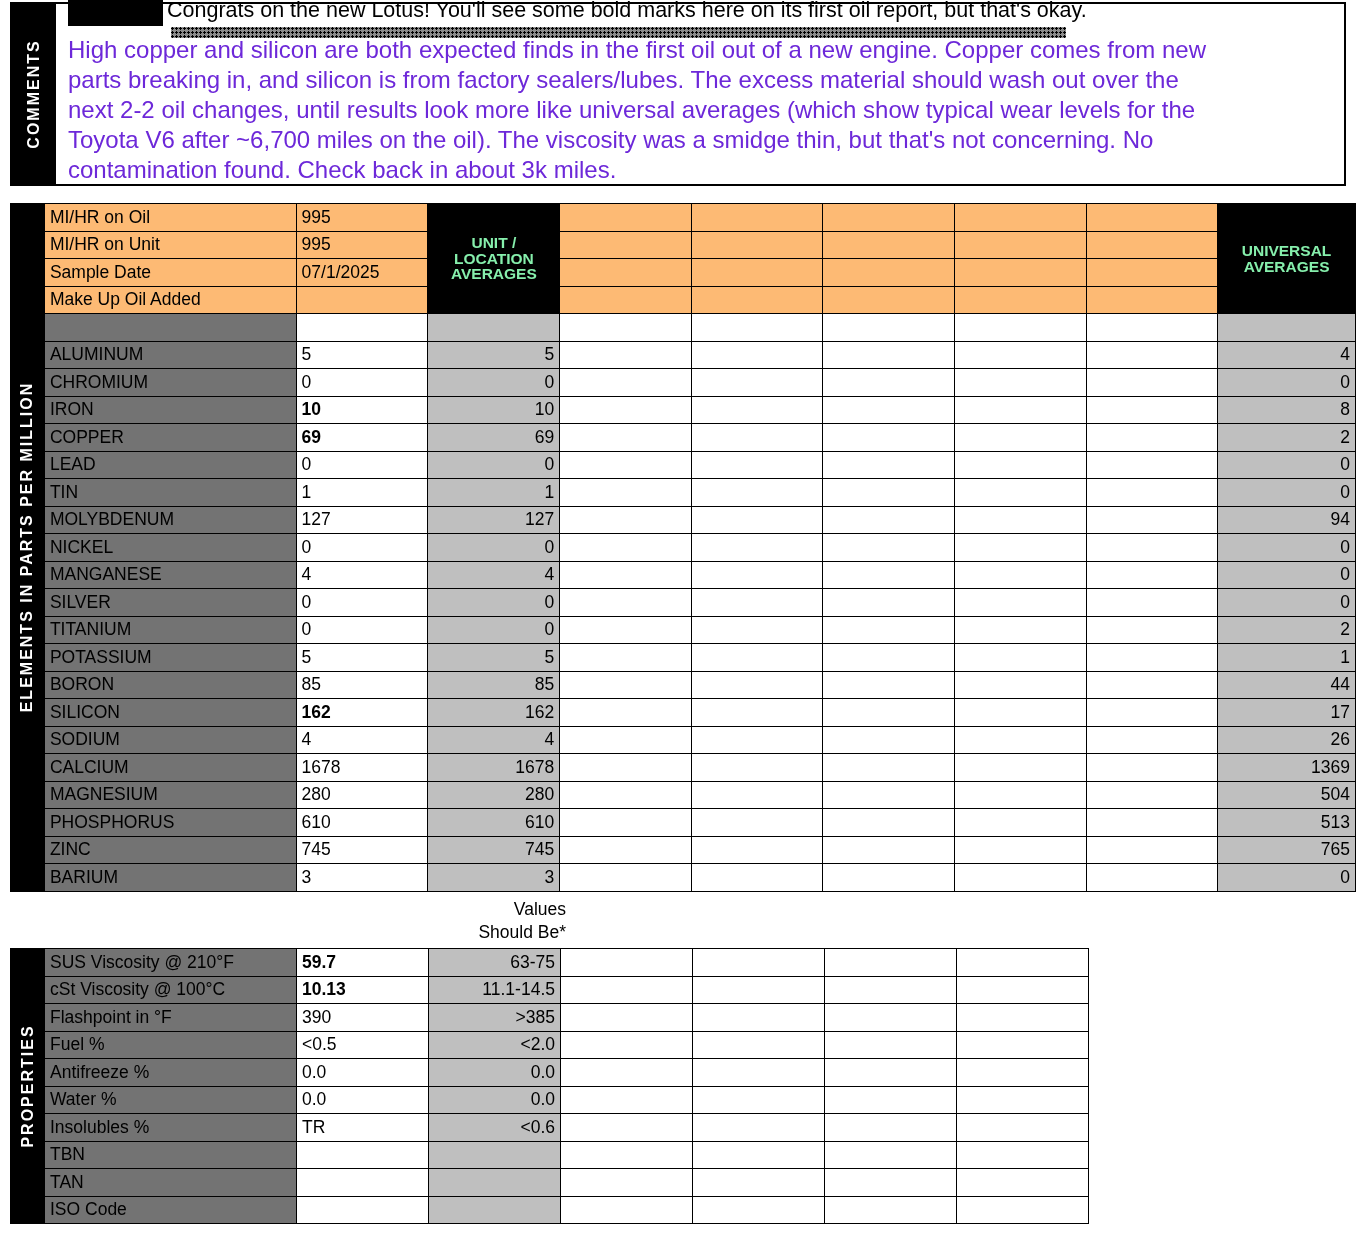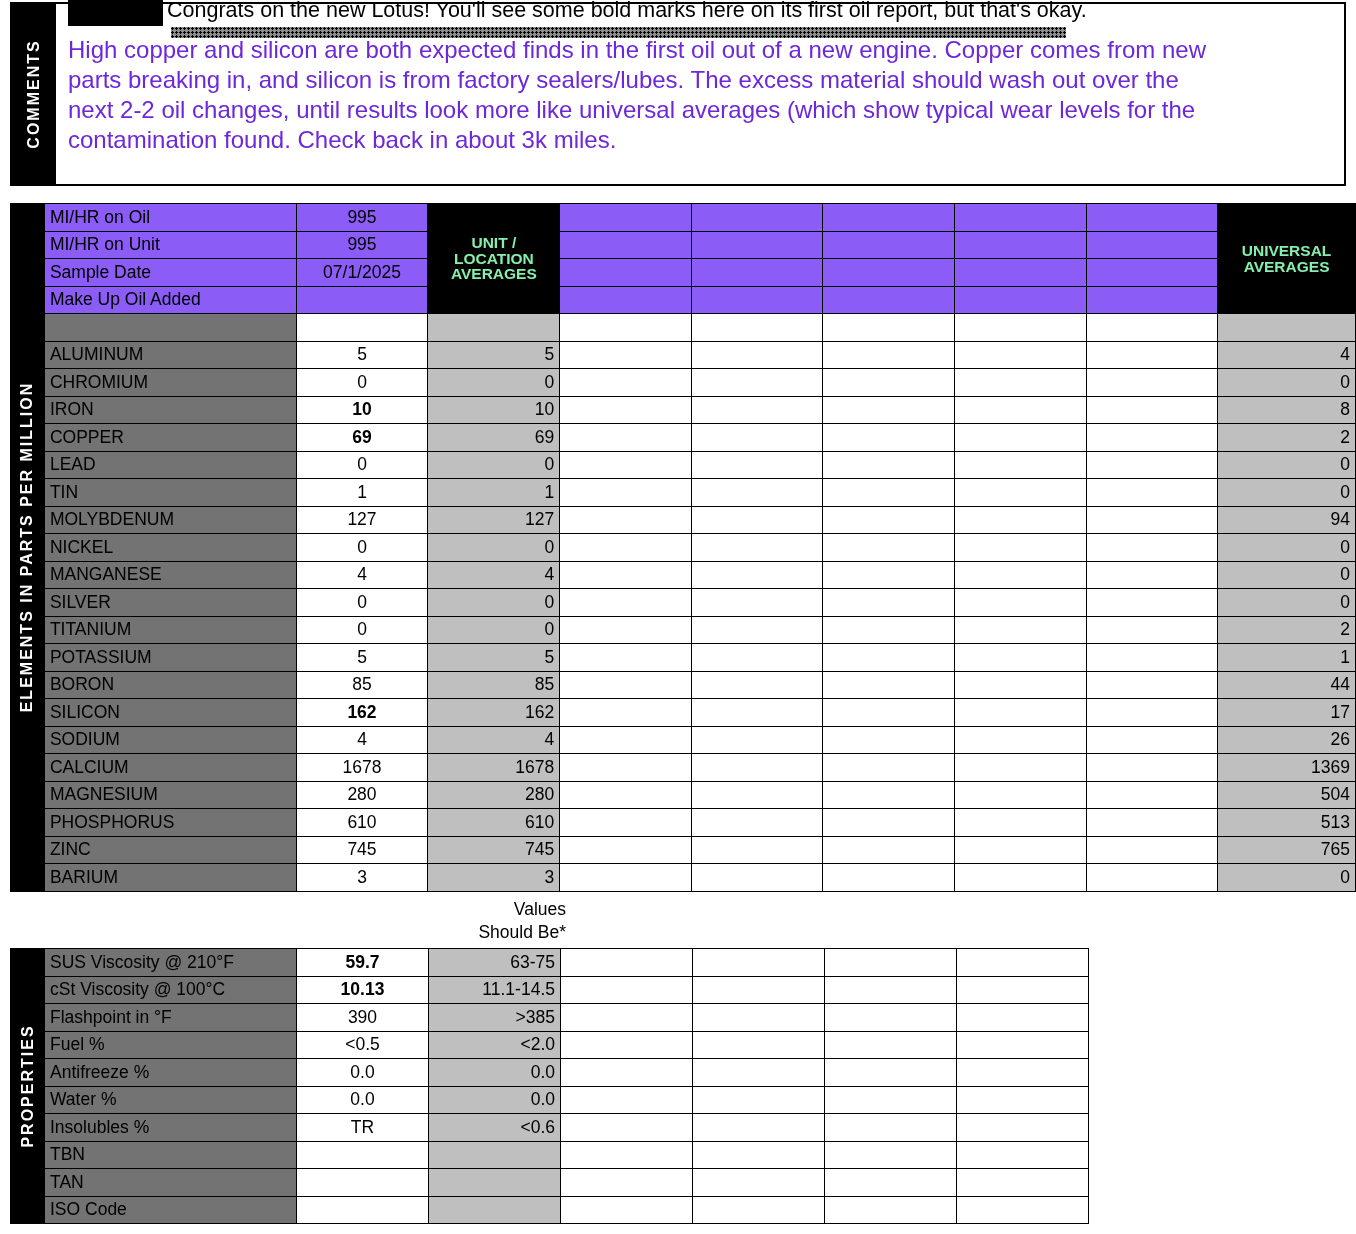--- a/index.html
+++ b/index.html
@@ -97,26 +97,26 @@
   }
   .grid td {
     border: 1.5px solid #000;
     height: 27.5px;
     padding: 0 5px;
     overflow: hidden;
     white-space: nowrap;
     line-height: 1;
   }
   .lbl-col   { width: 252px; text-align: left;  background: #737373; }
-  .val-col   { width: 132px; text-align: center; background: #fff; }
+  .val-col   { width: 132px; text-align: left; background: #fff; }
   .avg-col   { width: 132px; text-align: right; background: #bfbfbf; }
   .blank-col { width: 132px; background: #fff; }
   .uni-col   { width: 138px; text-align: right; background: #bfbfbf; }
 
-  .hdr-gray  { background: #8b5cf6; }
+  .hdr-gray  { background: #fdba74; }
   .hdr-black {
     background: #000; color: #86efac;
     text-align: center; font-weight: bold;
     font-size: 15.5px; line-height: 19px;
     white-space: normal; padding: 0 3px;
   }
   .tab-cell {
     width: 34px; background: #000; padding: 0;
     border: none;
     position: relative;
@@ -157,20 +157,21 @@
   </div>
   <div class="comments-body">
     <div class="comment-first comment-line">
       <span class="redaction"></span><span>Congrats on the new Lotus! You'll see some bold marks here on its first oil report, but that's okay.</span>
     </div>
     <div class="halftone-band"></div>
     <div class="comment-rest">
       <p>High copper and silicon are both expected finds in the first oil out of a new engine. Copper comes from new</p>
       <p>parts breaking in, and silicon is from factory sealers/lubes. The excess material should wash out over the</p>
       <p>next 2-2 oil changes, until results look more like universal averages (which show typical wear levels for the</p>
+      <p>Toyota V6 after ~6,700 miles on the oil). The viscosity was a smidge thin, but that's not concerning. No</p>
       <p>contamination found. Check back in about 3k miles.</p>
     </div>
   </div>
 </div>
 
 <table class="grid" id="elements-table">
   <colgroup>
     <col style="width:34px">
       <col style="width:252px">
       <col style="width:132px">

